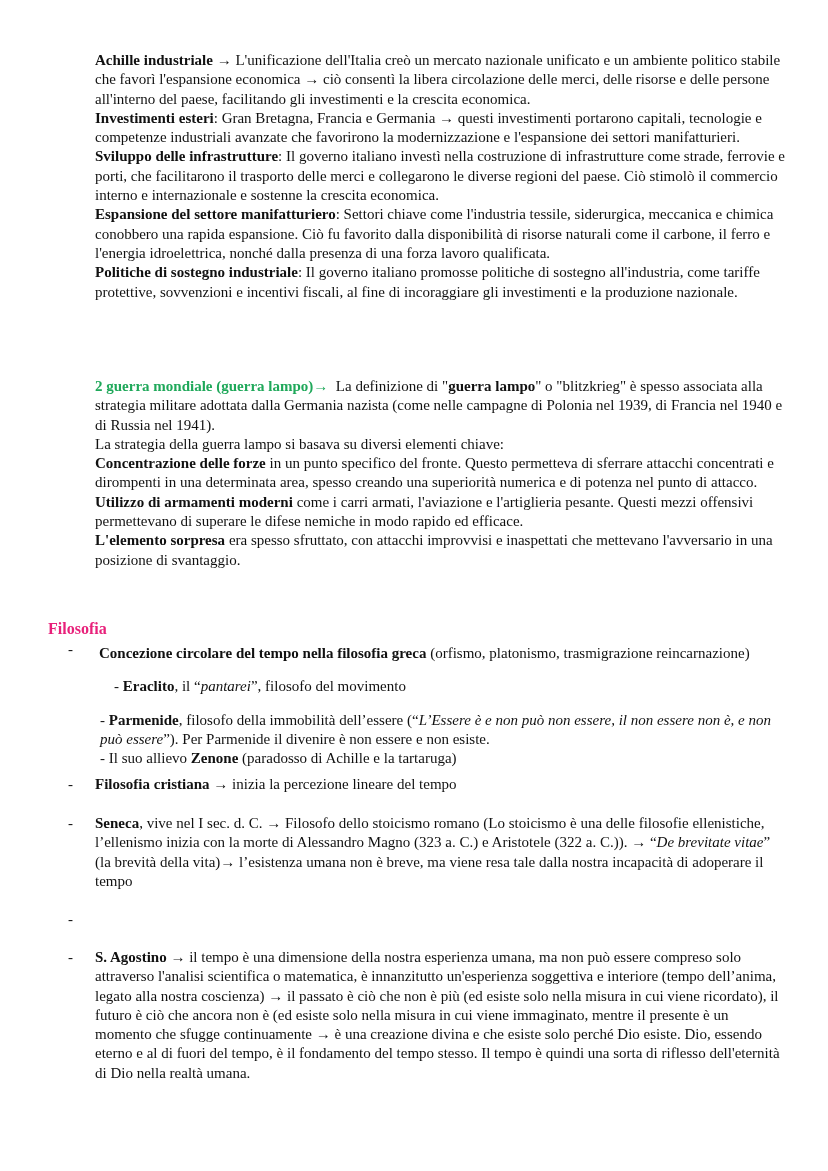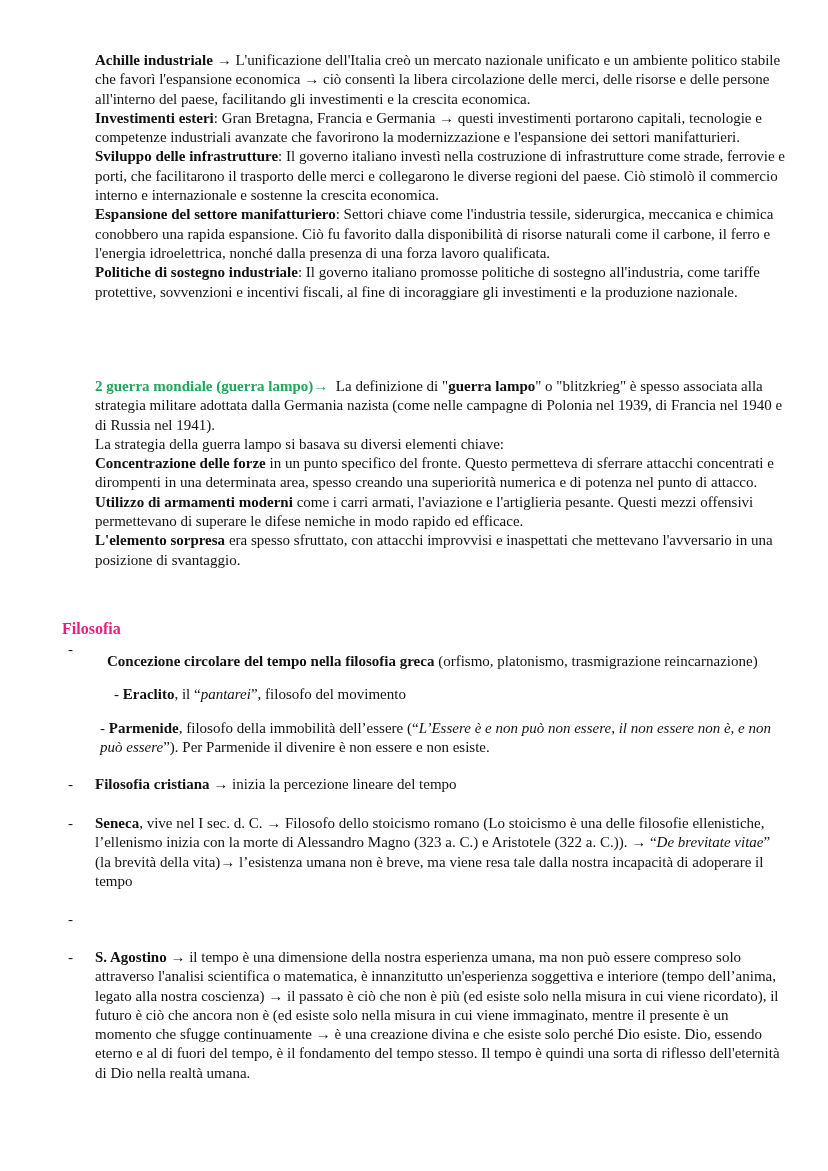--- a/index.html
+++ b/index.html
@@ -8,21 +8,21 @@
     font-family: "Liberation Serif", "DejaVu Serif", serif;
     font-size: 15px; color: #111111;
   }
   .page { position: absolute; left: 0; top: 0; width: 828px; }
   .block { position: absolute; left: 95px; width: 700px; line-height: 19.3px; }
   .block p { margin: 0; }
   b { font-weight: bold; }
   i { font-style: italic; }
   .green { color: #1fa85a; font-weight: bold; }
   .section-title {
-    position: absolute; left: 62px; top: 620px;
+    position: absolute; left: 48px; top: 620px;
     color: #e8207a; font-weight: bold; font-size: 16px;
   }
   .li { position: absolute; left: 95px; width: 690px; line-height: 19.3px; }
   .dash { position: absolute; left: -27px; top: 0; }
   .sub { padding-left: 5px; }
 </style>
 </head>
 <body>
 
 <div class="page">
@@ -40,23 +40,24 @@
     <p>La strategia della guerra lampo si basava su diversi elementi chiave:</p>
     <p><b>Concentrazione delle forze</b><span> in un punto specifico del fronte. Questo permetteva di sferrare attacchi concentrati e dirompenti in una determinata area, spesso creando una superiorità numerica e di potenza nel punto di attacco.</span></p>
     <p><b>Utilizzo di armamenti moderni</b><span> come i carri armati, l'aviazione e l'artiglieria pesante. Questi mezzi offensivi permettevano di superare le difese nemiche in modo rapido ed efficace.</span></p>
     <p><b>L'elemento sorpresa</b><span> era spesso sfruttato, con attacchi improvvisi e inaspettati che mettevano l'avversario in una posizione di svantaggio.</span></p>
   </div>
 
   <div class="section-title">Filosofia</div>
 
   <div class="li" style="top:640px;">
     <span class="dash">-</span>
-    <p style="margin:12px"><b>Concezione circolare del tempo nella filosofia greca</b><span> (orfismo, platonismo, trasmigrazione reincarnazione)</span></p>
+    <p style="margin:4px"><b>Concezione circolare del tempo nella filosofia greca</b><span> (orfismo, platonismo, trasmigrazione reincarnazione)</span></p>
     <p class="sub" style="margin:14px"><span style="white-space:pre">- </span><b>Eraclito</b><span>, il “</span><i>pantarei</i><span>”, filosofo del movimento</span></p>
     <p class="sub" style="margin:0"><span style="white-space:pre">- </span><b>Parmenide</b><span>, filosofo della immobilità dell’essere (“</span><i>L’Essere è e non può non essere, il non essere non è, e non può essere</i><span>”). Per Parmenide il divenire è non essere e non esiste.</span></p>
+    <p class="sub" style="margin:0"><span style="white-space:pre">- Il suo allievo </span><b>Zenone</b><span> (paradosso di Achille e la tartaruga)</span></p>
   </div>
 
   <div class="li" style="top:775px;">
     <span class="dash">-</span>
     <b>Filosofia cristiana</b> <span>→</span><span> inizia la percezione lineare del tempo</span>
   </div>
 
   <div class="li" style="top:814px;">
     <span class="dash">-</span>
     <b>Seneca</b><span>, vive nel I sec. d. C. </span><span>→</span><span> Filosofo dello stoicismo romano (Lo stoicismo è una delle filosofie ellenistiche, l’ellenismo inizia con la morte di Alessandro Magno (323 a. C.) e Aristotele (322 a. C.)). </span><span>→</span><span> “</span><i>De brevitate vitae</i><span>” (la brevità della vita)</span><span>→</span><span> l’esistenza umana non è breve, ma viene resa tale dalla nostra incapacità di adoperare il tempo</span>

